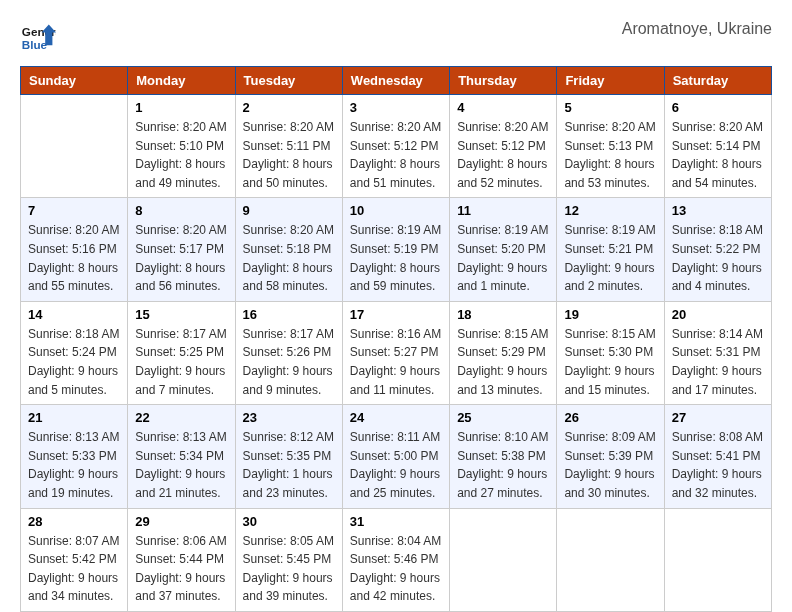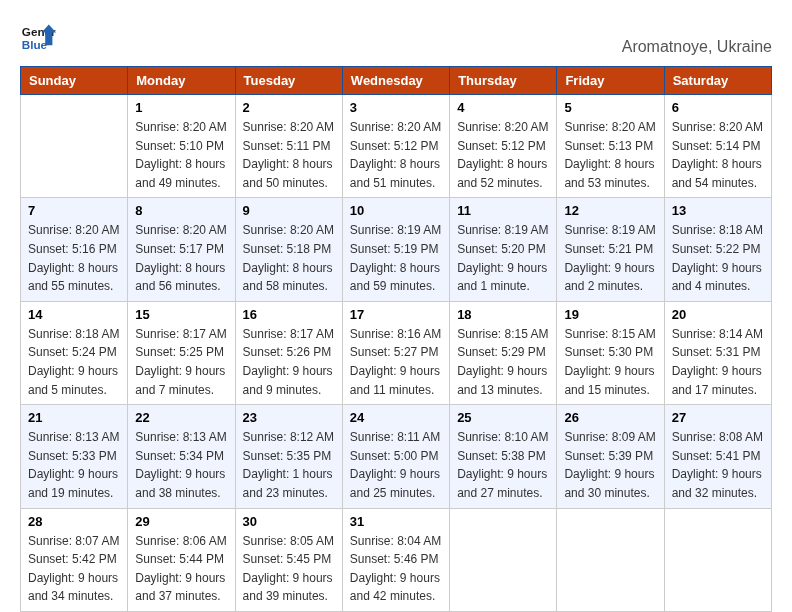--- a/index.html
+++ b/index.html
@@ -29,21 +29,21 @@
       text-align: right;
     }
     .month-title {
       font-size: 36px;
       font-weight: normal;
       color: #1a1a1a;
     }
     .location {
       font-size: 16px;
       color: #555;
-      margin-top: 18px;
+      margin-top: 0;
     }
     .calendar {
       width: 100%;
       border-collapse: collapse;
       font-size: 11.5px;
     }
     .calendar th {
       background-color: #c2410c;
       color: #fff;
       text-align: left;
@@ -198,21 +198,21 @@
           <div class="day-info"><span>Sunrise: 8:14 AM</span><br><span>Sunset: 5:31 PM</span><br><span>Daylight: 9 hours and 17 minutes.</span></div>
         </td>
       </tr>
       <tr>
         <td>
           <span class="day-number">21</span>
           <div class="day-info"><span>Sunrise: 8:13 AM</span><br><span>Sunset: 5:33 PM</span><br><span>Daylight: 9 hours and 19 minutes.</span></div>
         </td>
         <td>
           <span class="day-number">22</span>
-          <div class="day-info"><span>Sunrise: 8:13 AM</span><br><span>Sunset: 5:34 PM</span><br><span>Daylight: 9 hours and 38 minutes.</span></div>
+          <div class="day-info"><span>Sunrise: 8:13 AM</span><br><span>Sunset: 5:34 PM</span><br><span>Daylight: 9 hours and 21 minutes.</span></div>
         </td>
         <td>
           <span class="day-number">23</span>
           <div class="day-info"><span>Sunrise: 8:12 AM</span><br><span>Sunset: 5:35 PM</span><br><span>Daylight: 1 hours and 23 minutes.</span></div>
         </td>
         <td>
           <span class="day-number">24</span>
           <div class="day-info"><span>Sunrise: 8:11 AM</span><br><span>Sunset: 5:00 PM</span><br><span>Daylight: 9 hours and 25 minutes.</span></div>
         </td>
         <td>

